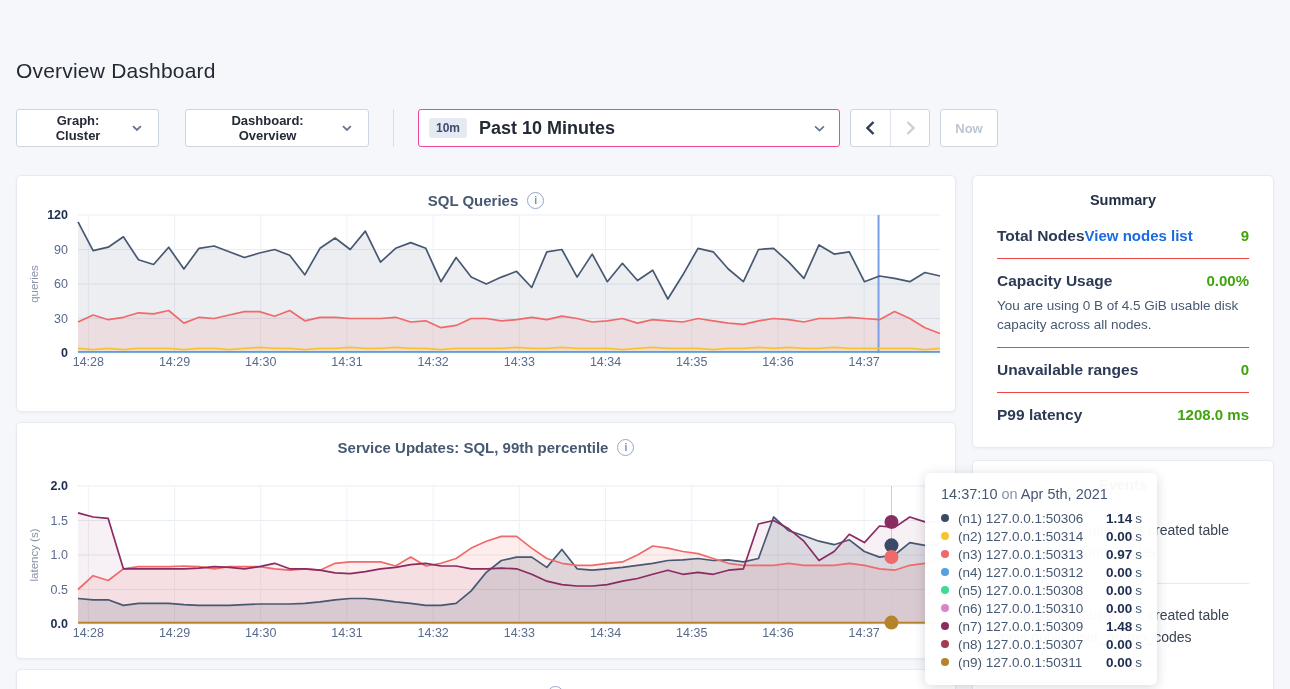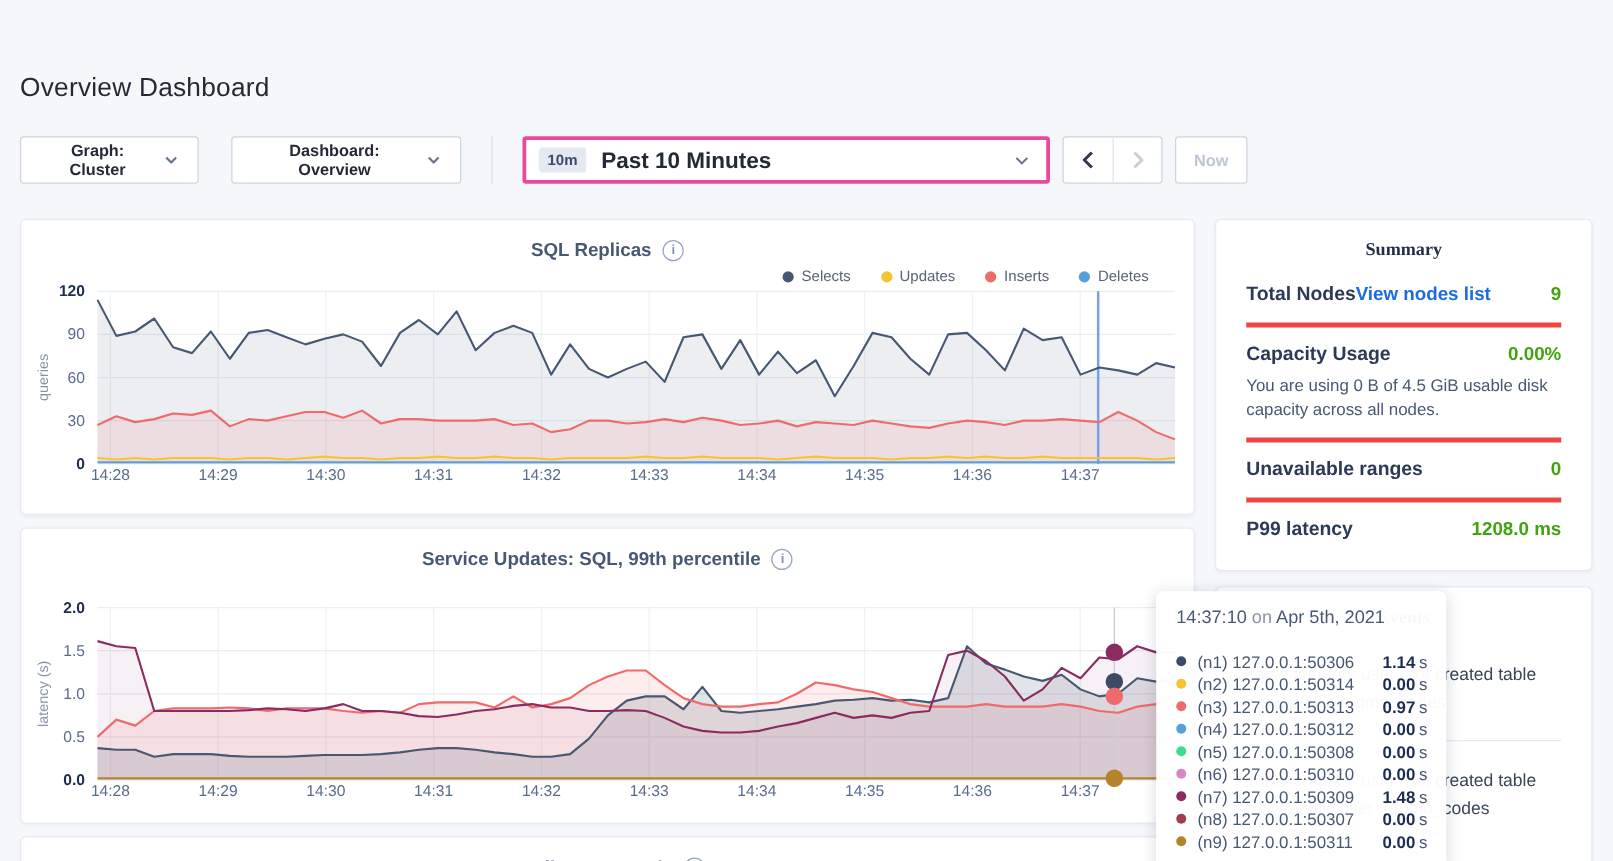--- a/index.html
+++ b/index.html
@@ -16,21 +16,21 @@
   .controls { display: flex; align-items: center; margin-top: 26px; height: 38px; }
   .ctl-btn {
     height: 38px; background: #fff; border: 1px solid #cdd5e0; border-radius: 3px;
     display: flex; align-items: center; justify-content: center; gap: 9px;
     font-size: 13px; font-weight: 700; color: #242a35; cursor: pointer; padding: 0 16px;
   }
   .graph-btn { width: 143px; }
   .dash-btn { width: 184px; margin-left: 26px; }
   .vdivider { width: 1px; height: 38px; background: #d9dfe8; margin: 0 24px; }
   .time-sel {
-    width: 422px; height: 38px; background: #fff; border: 3px solid #ec4899; border-radius: 3px;
+    width: 422px; height: 38px; background: #fff; border: 1px solid #ec4899; border-radius: 3px;
     display: flex; align-items: center; padding: 0 14px 0 10px; cursor: pointer;
   }
   .time-badge { background: #e4e9f2; color: #3a4b6b; font-size: 12px; font-weight: 700;
     border-radius: 3px; padding: 3px 7px; }
   .time-label { font-size: 18px; font-weight: 700; margin-left: 12px; }
   .time-caret { margin-left: auto; }
   .pager { display: flex; margin-left: 10px; border: 1px solid #cdd5e0; border-radius: 3px; background: #fff; height: 38px; }
   .pager button { width: 39px; border: none; background: transparent; cursor: pointer; display:flex; align-items:center; justify-content:center; }
   .pager button + button { border-left: 1px solid #dde3ec; }
   .now-btn { width: 58px; margin-left: 10px; font-size: 13px; font-weight: 700; color: #bcc5d2; cursor: default; }
@@ -48,41 +48,41 @@
   .info-icon { width: 17px; height: 17px; border: 1.3px solid #96a7c4; border-radius: 50%;
     color: #7e93b6; font-size: 10.5px; line-height: 14px; text-align: center; font-weight: 600; cursor: pointer; }
   .legend-row { display: flex; justify-content: flex-end; gap: 24px; padding-right: 36px; margin-top: 4px; height: 14px; align-items: center; }
   .legend-item { display: flex; align-items: center; gap: 6px; font-size: 12px; color: #596374; }
   .legend-dot { width: 9px; height: 9px; border-radius: 50%; }
   svg.chart { display: block; margin-left: 3px; margin-top: 0; font-family: inherit; }
   svg.chart.no-legend { margin-top: 24px; }
 
   
   .summary-card { padding: 16px 24px 10px 24px; }
-  .panel-heading { text-align: center; font-size: 14.5px; font-weight: 700; color: #242f45; height: 22px; font-family: Liberation Serif, serif; }
-  .srow { padding: 13px 0; border-bottom: 4px solid #ef4444; }
+  .panel-heading { text-align: center; font-size: 14.5px; font-weight: 700; color: #242f45; height: 22px; }
+  .srow { padding: 13px 0; border-bottom: 1px solid #ef4444; }
   .srow:last-child { border-bottom: none; }
   .srow-main { display: flex; align-items: baseline; }
   .srow-label { font-size: 15.5px; font-weight: 700; color: #2c3a56; }
   .srow-link { font-size: 15px; font-weight: 700; color: #1a6ce0; text-decoration: none; cursor: pointer; }
   .srow-value { margin-left: auto; font-size: 15px; font-weight: 700; color: #3fa40e; white-space: nowrap; }
   .srow-desc { margin-top: 6px; font-size: 13.5px; color: #475872; line-height: 19px; }
 
   
   .events-card { margin-top: 12px; padding: 16px 24px; height: 240px; }
   .event-item { padding: 20px 0; font-size: 14px; color: #394455; line-height: 22px; }
   .event-item + .event-item { border-top: 1px solid #e6eaf0; }
 
   
   .tooltip {
     position: absolute; left: 925px; top: 473px; width: 232px; z-index: 10;
     background: rgba(255,255,255,.97); border-radius: 6px; padding: 13px 16px 14px 16px;
     box-shadow: 0 2px 12px rgba(32,46,77,.18);
   }
-  .tt-title { font-size: 14.5px; color: #475872; margin-bottom: 18px; }
+  .tt-title { font-size: 14.5px; color: #475872; margin-bottom: 7px; }
   .tt-title .sep { color: #8a93a6; }
   .tt-row { display: flex; align-items: center; height: 18px; font-size: 13.5px; color: #475872; }
   .tt-dot { width: 8px; height: 8px; border-radius: 50%; flex: none; margin-right: 9px; }
   .tt-node { width: 148px; flex: none; }
   .tt-val { font-weight: 700; color: #1c2d4f; }
   .tt-unit { margin-left: 3px; color: #475872; }
 </style>
 </head>
 <body>
 
@@ -123,41 +123,23 @@
       </button>
     </div>
     <button class="ctl-btn now-btn">Now</button>
   </div>
 
   <div class="layout">
     <div class="col-left">
 
       <div class="card chart-card">
         <div class="chart-title">
-          <span class="t">SQL Replicas</span>
+          <span class="t">SQL Queries</span>
           <span class="info-icon">i</span>
         </div>
-        <div class="legend-row" id="legend-0">
-            <div class="legend-item">
-              <span class="legend-dot" style="background: rgb(71, 88, 114);"></span>
-              <span>Selects</span>
-            </div>
-            <div class="legend-item">
-              <span class="legend-dot" style="background: rgb(246, 196, 49);"></span>
-              <span>Updates</span>
-            </div>
-            <div class="legend-item">
-              <span class="legend-dot" style="background: rgb(239, 106, 106);"></span>
-              <span>Inserts</span>
-            </div>
-            <div class="legend-item">
-              <span class="legend-dot" style="background: rgb(86, 160, 220);"></span>
-              <span>Deletes</span>
-            </div>
-          </div>
         <svg class="chart" width="935" height="160">
             <line x1="58" y1="143" x2="920" y2="143" stroke="#e9edf4" stroke-width="1"></line>
             <text x="48" y="147" text-anchor="end" fill="#1c2d4f" font-size="12.5" font-weight="700">0</text>
             <line x1="58" y1="108.5" x2="920" y2="108.5" stroke="#e9edf4" stroke-width="1"></line>
             <text x="48" y="112.5" text-anchor="end" fill="#5a6b8c" font-size="12.5" font-weight="400">30</text>
             <line x1="58" y1="74" x2="920" y2="74" stroke="#e9edf4" stroke-width="1"></line>
             <text x="48" y="78" text-anchor="end" fill="#5a6b8c" font-size="12.5" font-weight="400">60</text>
             <line x1="58" y1="39.5" x2="920" y2="39.5" stroke="#e9edf4" stroke-width="1"></line>
             <text x="48" y="43.5" text-anchor="end" fill="#5a6b8c" font-size="12.5" font-weight="400">90</text>
             <line x1="58" y1="5" x2="920" y2="5" stroke="#e9edf4" stroke-width="1"></line>

